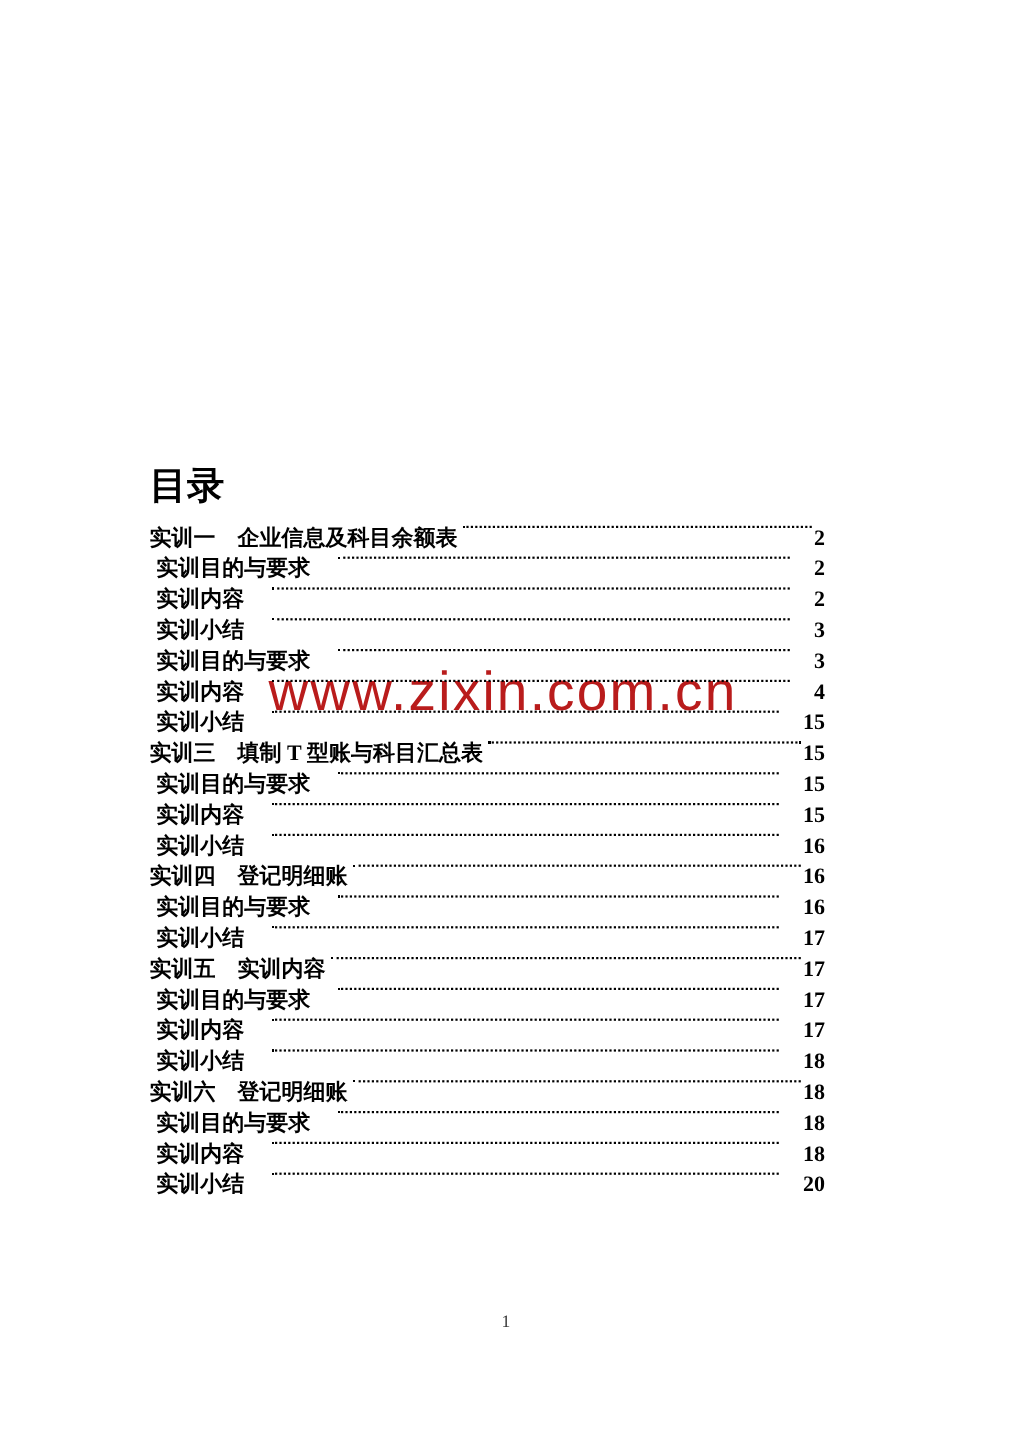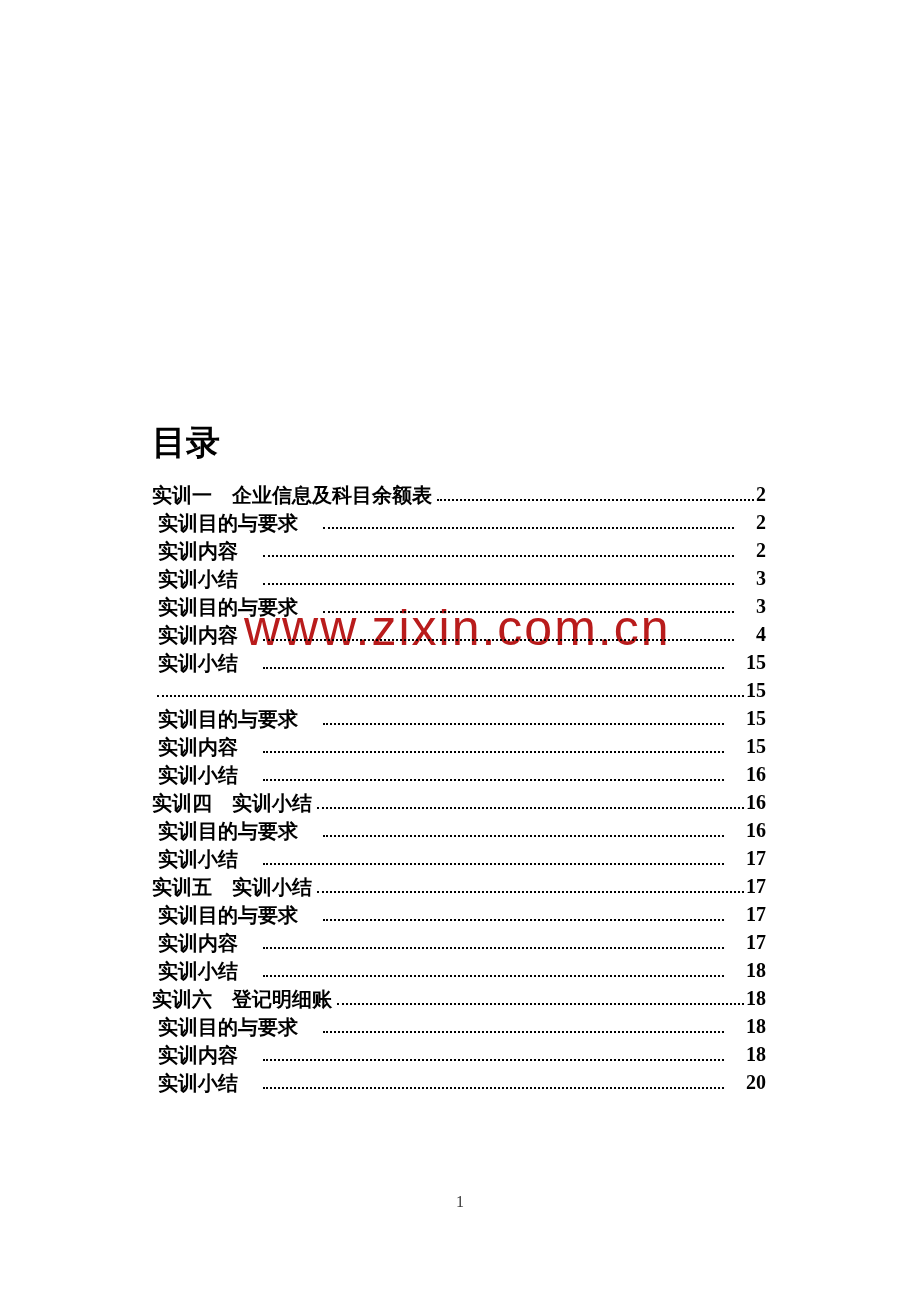--- a/index.html
+++ b/index.html
@@ -24,37 +24,36 @@
     font-family: "Liberation Sans", "DejaVu Sans", sans-serif;
     font-size: 50px;
     line-height: 50px;
     letter-spacing: 2px;
     color: #b91c1c;
     user-select: none;
     white-space: nowrap;
   }
   .content {
     position: absolute;
-    left: 152px;
+    left: 136px;
     top: 420px;
     width: 614px;
     z-index: 1;
   }
   .doc-title {
     margin: 0 0 12px 0;
     font-size: 34px;
     font-weight: 700;
     line-height: 46px;
   }
   .toc-list {
     width: 100%;
   }
   .toc-row {
     display: flex;
-    align-items: flex-end;
     height: 28px;
     font-size: 20px;
     font-weight: 700;
     line-height: 22px;
   }
   .toc-row.level-2 {
     padding-left: 6px;
     gap: 20px;
   }
   .toc-label {
@@ -124,55 +123,56 @@
     <span class="toc-label">实训内容</span>
     <span class="toc-leader"></span>
     <span class="toc-page">4</span>
   </div>
         <div class="toc-row level-2">
     <span class="toc-label">实训小结</span>
     <span class="toc-leader"></span>
     <span class="toc-page">15</span>
   </div>
         <div class="toc-row level-1">
+    <span class="toc-label">实训三　填制 T 型账与科目汇总表</span>
     <span class="toc-leader"></span>
     <span class="toc-page">15</span>
   </div>
         <div class="toc-row level-2">
     <span class="toc-label">实训目的与要求</span>
     <span class="toc-leader"></span>
     <span class="toc-page">15</span>
   </div>
         <div class="toc-row level-2">
     <span class="toc-label">实训内容</span>
     <span class="toc-leader"></span>
     <span class="toc-page">15</span>
   </div>
         <div class="toc-row level-2">
     <span class="toc-label">实训小结</span>
     <span class="toc-leader"></span>
     <span class="toc-page">16</span>
   </div>
         <div class="toc-row level-1">
-    <span class="toc-label">实训四　实训小结</span>
+    <span class="toc-label">实训四　登记明细账</span>
     <span class="toc-leader"></span>
     <span class="toc-page">16</span>
   </div>
         <div class="toc-row level-2">
     <span class="toc-label">实训目的与要求</span>
     <span class="toc-leader"></span>
     <span class="toc-page">16</span>
   </div>
         <div class="toc-row level-2">
     <span class="toc-label">实训小结</span>
     <span class="toc-leader"></span>
     <span class="toc-page">17</span>
   </div>
         <div class="toc-row level-1">
-    <span class="toc-label">实训五　实训小结</span>
+    <span class="toc-label">实训五　实训内容</span>
     <span class="toc-leader"></span>
     <span class="toc-page">17</span>
   </div>
         <div class="toc-row level-2">
     <span class="toc-label">实训目的与要求</span>
     <span class="toc-leader"></span>
     <span class="toc-page">17</span>
   </div>
         <div class="toc-row level-2">
     <span class="toc-label">实训内容</span>

